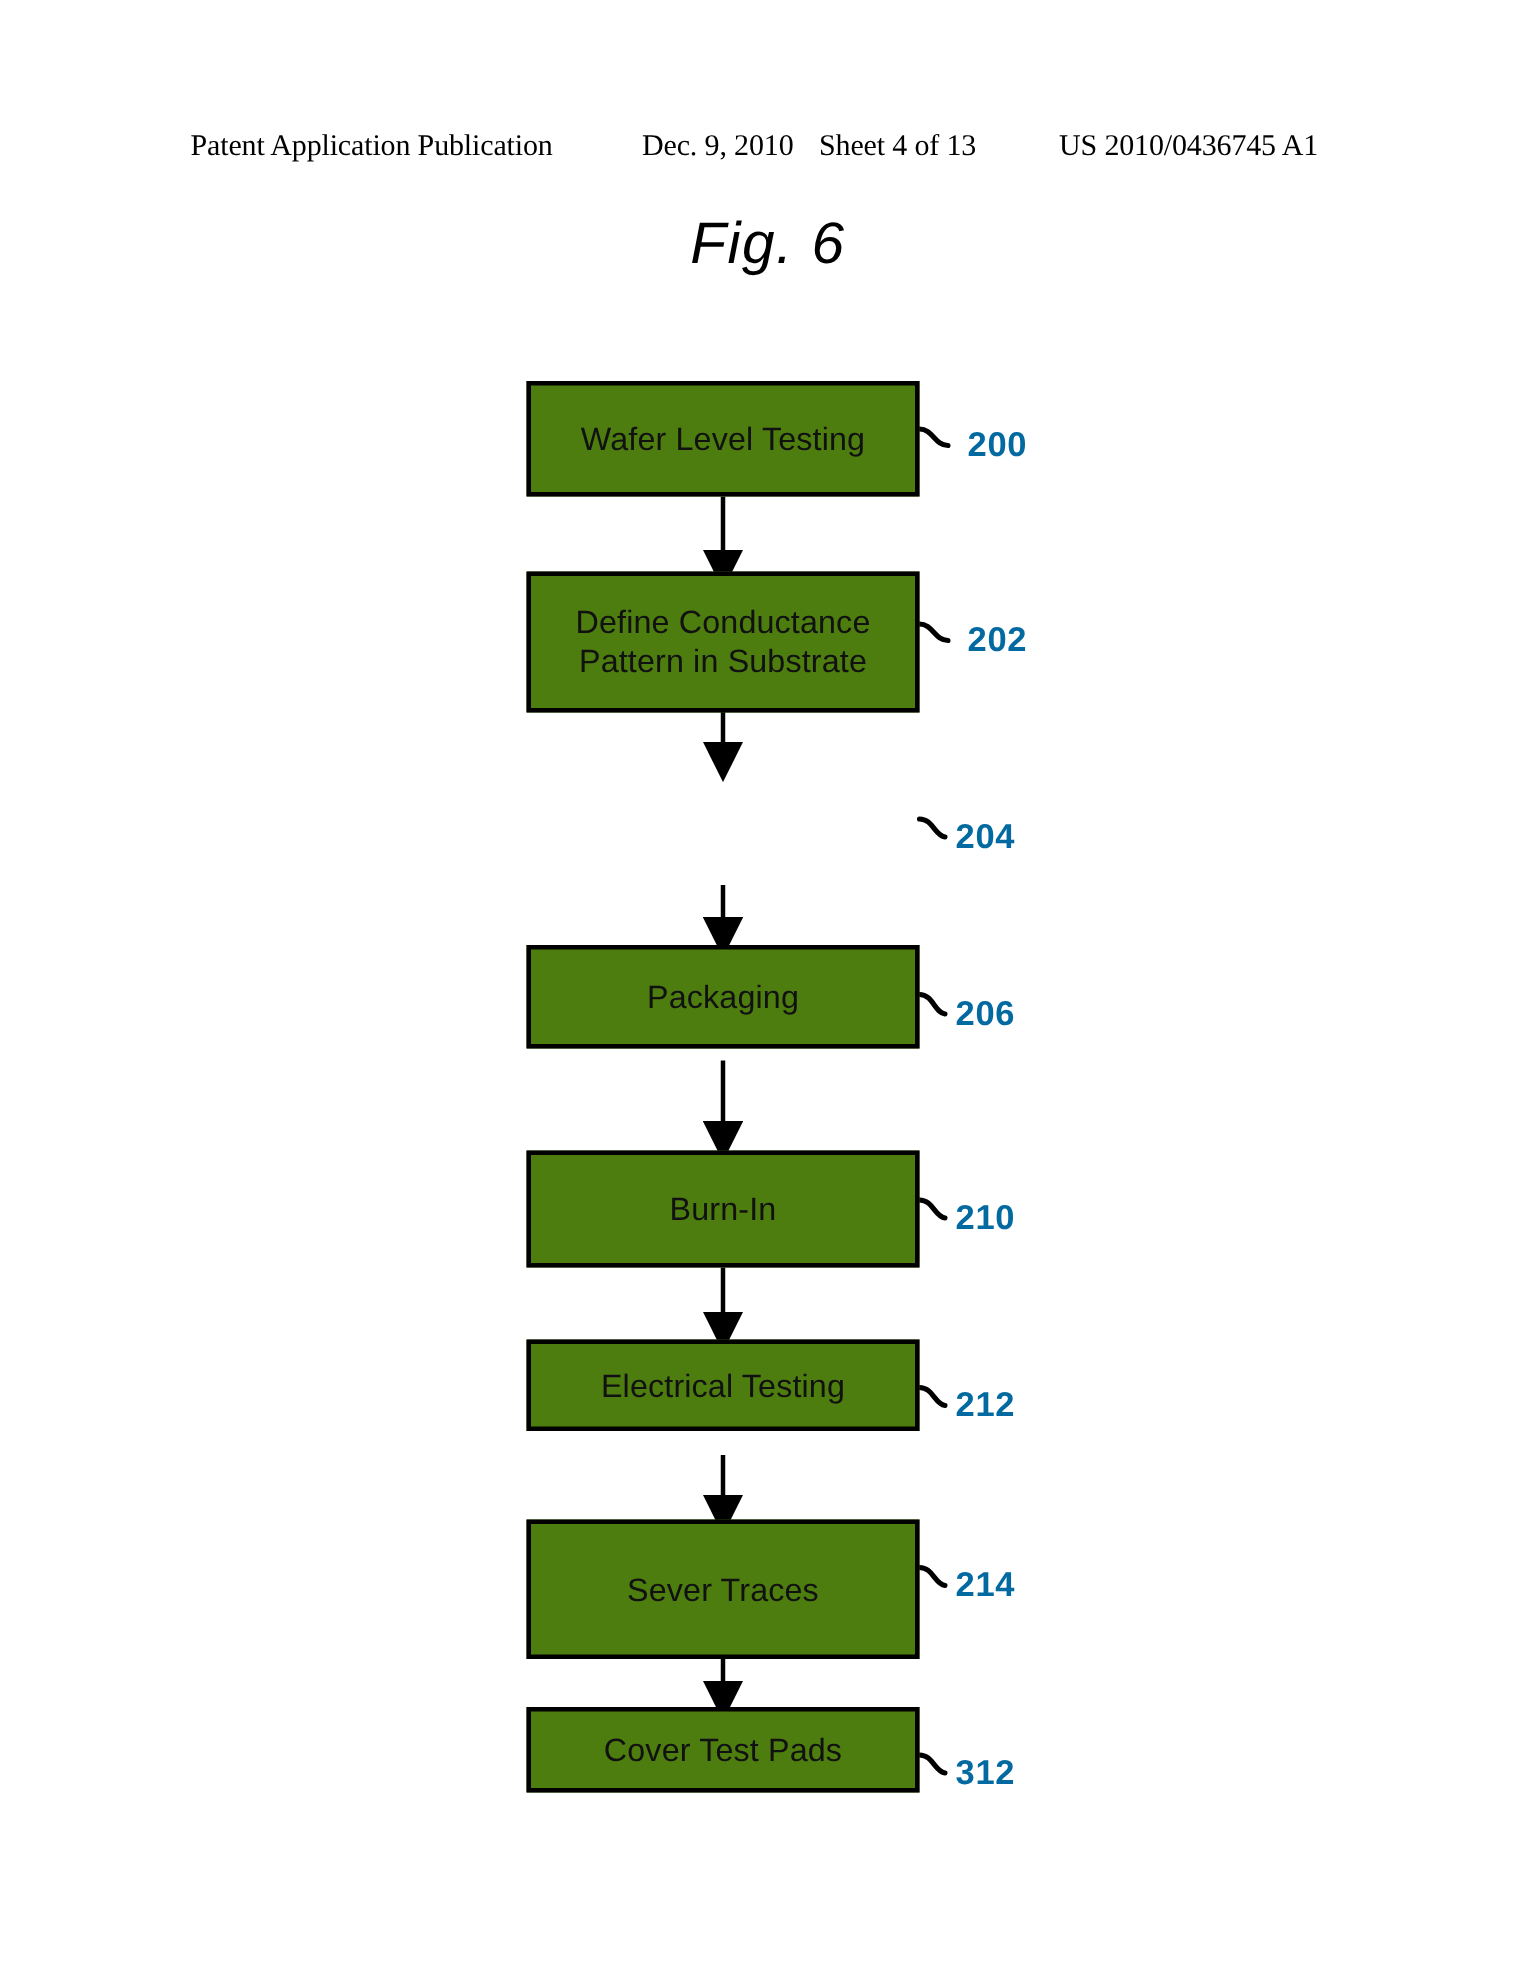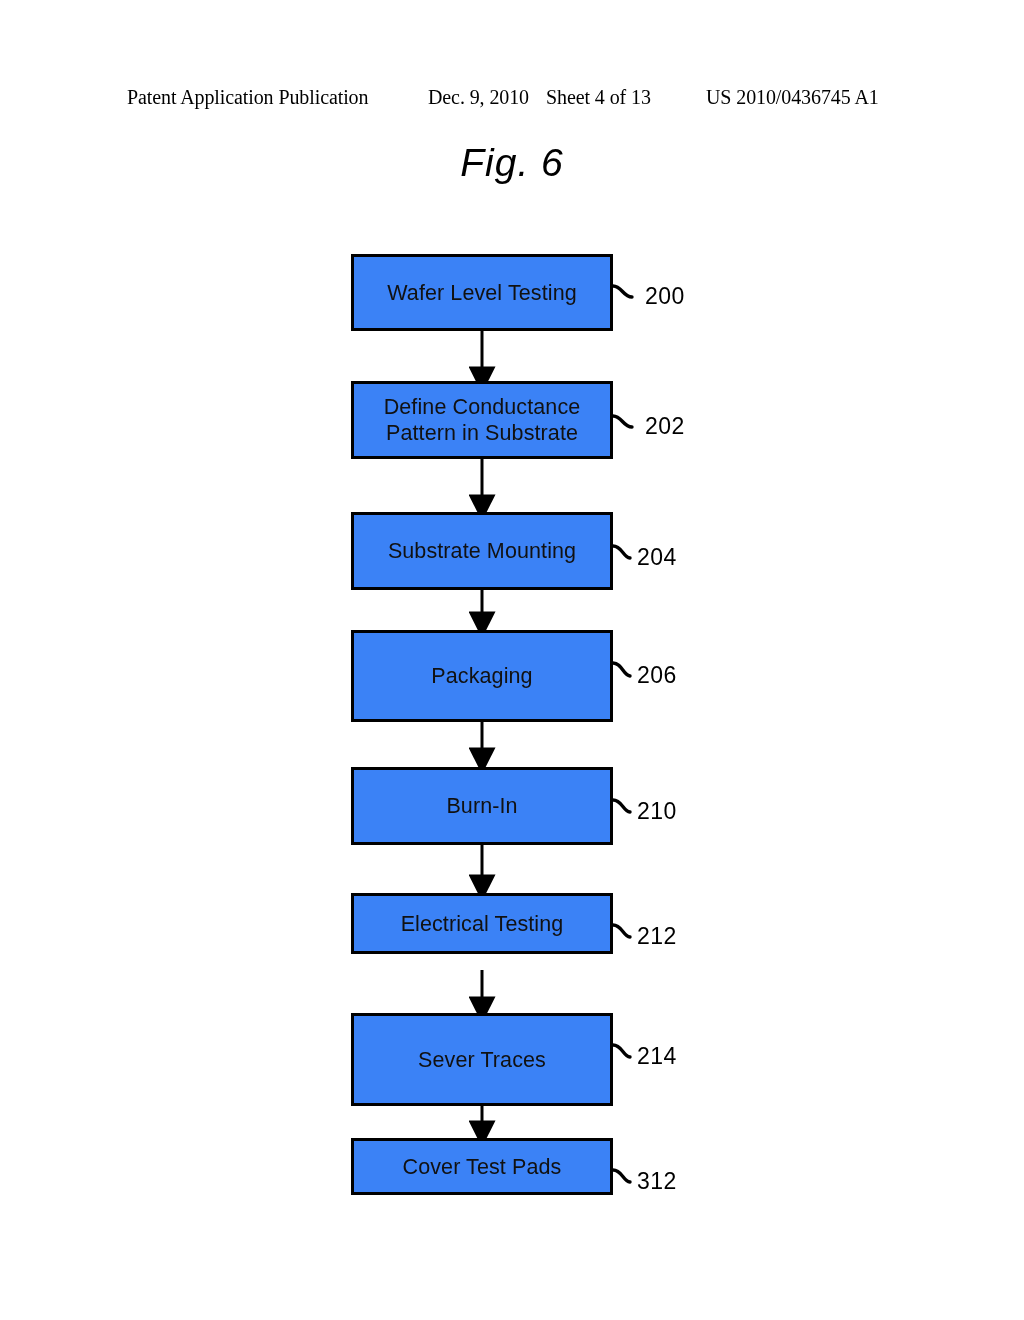--- a/index.html
+++ b/index.html
@@ -70,40 +70,41 @@
     left: 0;
     width: 1024px;
     height: 1320px;
   }
   .flow-box {
     position: absolute;
     left: 351px;
     width: 262px;
     box-sizing: border-box;
     border: 3px solid #000000;
-    background: #3b82f6;
+    background: #4d7c0f;
     display: flex;
     align-items: center;
     justify-content: center;
     text-align: center;
   }
   .flow-box-label {
     font-family: "Liberation Sans", sans-serif;
     font-size: 21.5px;
     line-height: 26px;
     color: #111111;
     letter-spacing: 0.1px;
     padding: 0 8px;
   }
   .ref-num {
     position: absolute;
     font-family: "Liberation Sans", sans-serif;
     font-size: 23px;
-    color: #000000;
+    color: #0369a1;
     letter-spacing: 0.5px;
+    font-weight: bold;
   }
   .connector {
     position: absolute;
     left: 0;
     top: 0;
     width: 1024px;
     height: 1320px;
     pointer-events: none;
   }
 </style>
@@ -148,34 +149,31 @@
       <path d="M613,1045 C622,1045 623,1056 630,1057"></path>
       <path d="M613,1170 C622,1170 623,1181 630,1182"></path>
     </g>
   </svg>
 
   <div class="flow-box" style="top:254px; height:77px;">
     <span class="flow-box-label">Wafer Level Testing</span>
   </div>
   <span class="ref-num" style="left:645px; top:283px;">200</span>
 
-  <div class="flow-box" style="top:381px; height:78px;">
+  <div class="flow-box" style="top:381px; height:94px;">
     <span class="flow-box-label">
       <span>Define Conductance</span><br>
       <span>Pattern in Substrate</span>
     </span>
   </div>
   <span class="ref-num" style="left:645px; top:413px;">202</span>
 
-  <div class="flow-box" style="top:512px; height:78px;">
-    <span class="flow-box-label">Substrate Mounting</span>
-  </div>
   <span class="ref-num" style="left:637px; top:544px;">204</span>
 
-  <div class="flow-box" style="top:630px; height:92px;">
+  <div class="flow-box" style="top:630px; height:69px;">
     <span class="flow-box-label">Packaging</span>
   </div>
   <span class="ref-num" style="left:637px; top:662px;">206</span>
 
   <div class="flow-box" style="top:767px; height:78px;">
     <span class="flow-box-label">Burn-In</span>
   </div>
   <span class="ref-num" style="left:637px; top:798px;">210</span>
 
   <div class="flow-box" style="top:893px; height:61px;">

